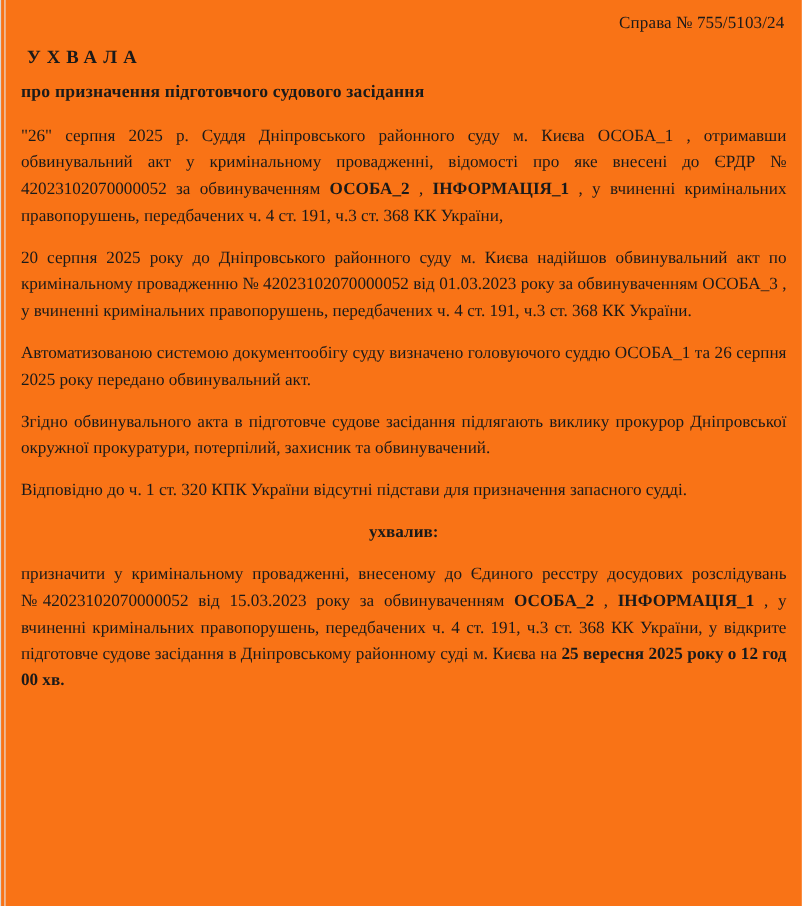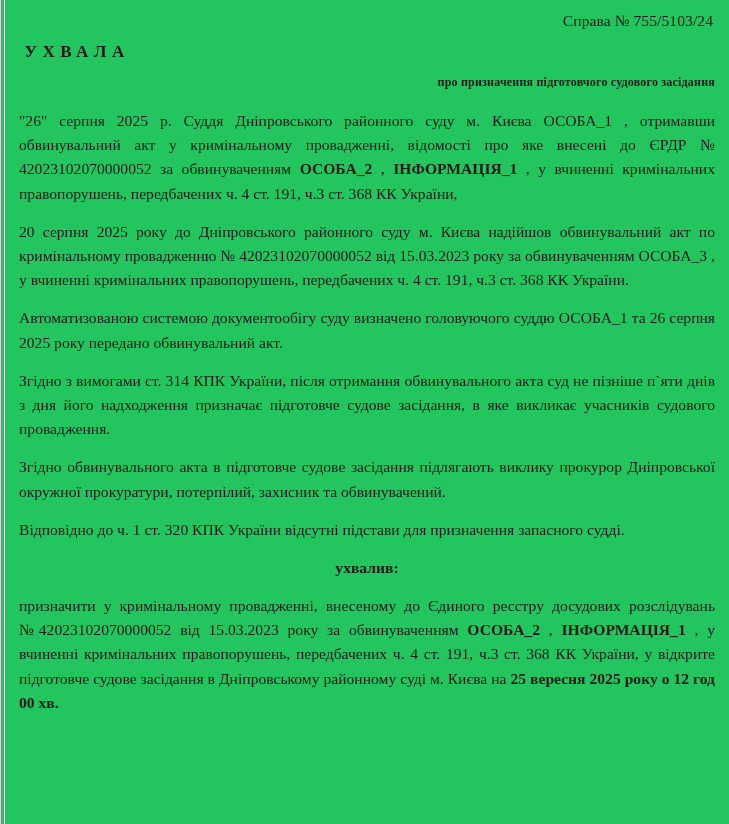--- a/index.html
+++ b/index.html
@@ -13,21 +13,21 @@
     height: 824px;
     overflow: hidden;
     font-family: "Liberation Serif", "DejaVu Serif", serif;
     color: #1a1a1a;
   }
   .page {
     position: relative;
     width: 729px;
     height: 824px;
     box-sizing: border-box;
-    background: #22c55e;
+    background: #f97316;
     padding: 10px 14px 0 18px;
     border-left: 1px solid #d8d8d8;
   }
   .page::before {
     content: "";
     position: absolute;
     left: 3px;
     top: 0;
     bottom: 0;
     width: 1px;
@@ -42,23 +42,23 @@
   }
   .doc-title {
     text-align: left;
     font-weight: bold;
     font-size: 17px;
     letter-spacing: 5.5px;
     margin: 0 0 13px 0;
     text-indent: 5.5px;
   }
   .doc-subtitle {
-    text-align: right;
+    text-align: left;
     font-weight: bold;
-    font-size: 12px;
+    font-size: 16px;
     margin: 0 0 19px 0;
     letter-spacing: 0.2px;
   }
   p.body-par {
     text-align: justify;
     font-size: 15.6px;
     line-height: 24.2px;
     margin: 0 0 14px 0;
     hyphens: none;
   }
@@ -84,25 +84,24 @@
 
   <div class="case-no">Справа № 755/5103/24</div>
 
   <div class="doc-title">УХВАЛА</div>
 
   <div class="doc-subtitle">про призначення підготовчого судового засідання</div>
 
   <p class="body-par"><span>"26" серпня 2025 р. Суддя Дніпровського районного суду м. Києва </span><span class="nb">ОСОБА_1</span><span> , отримавши обвинувальний акт у кримінальному провадженні, відомості про яке внесені до ЄРДР № 42023102070000052 за обвинуваченням </span><span class="b nb">ОСОБА_2</span><span> , </span><span class="b nb">ІНФОРМАЦІЯ_1</span><span> , у вчиненні кримінальних правопорушень, передбачених ч. 4 ст. 191, ч.3 ст. 368 КК України,</span></p>
 
 
-  <p class="body-par"><span>20 серпня 2025 року до Дніпровського районного суду м. Києва надійшов обвинувальний акт по кримінальному провадженню № 42023102070000052 від 15.03.2023 року за обвинуваченням </span><span class="nb">ОСОБА_3</span><span> , у вчиненні кримінальних правопорушень, передбачених ч. 4 ст. 191, ч.3 ст. 368 КК України.</span></p>
+  <p class="body-par"><span>20 серпня 2025 року до Дніпровського районного суду м. Києва надійшов обвинувальний акт по кримінальному провадженню № 42023102070000052 від 01.03.2023 року за обвинуваченням </span><span class="nb">ОСОБА_3</span><span> , у вчиненні кримінальних правопорушень, передбачених ч. 4 ст. 191, ч.3 ст. 368 КК України.</span></p>
 
   <p class="body-par"><span>Автоматизованою системою документообігу суду визначено головуючого суддю </span><span class="nb">ОСОБА_1</span><span> та 26 серпня 2025 року передано обвинувальний акт.</span></p>
 
-  <p class="body-par">Згідно з вимогами ст. 314 КПК України, після отримання обвинувального акта суд не пізніше п`яти днів з дня його надходження призначає підготовче судове засідання, в яке викликає учасників судового провадження.</p>
 
   <p class="body-par">Згідно обвинувального акта в підготовче судове засідання підлягають виклику прокурор Дніпровської окружної прокуратури, потерпілий, захисник та обвинувачений.</p>
 
   <p class="body-par">Відповідно до ч. 1 ст. 320 КПК України відсутні підстави для призначення запасного судді.</p>
 
 
   <div class="center-head">ухвалив:</div>
 
   <p class="body-par"><span>призначити у кримінальному провадженні, внесеному до Єдиного ресстру досудових розслідувань №42023102070000052 від 15.03.2023 року за обвинуваченням </span><span class="b nb">ОСОБА_2</span><span> , </span><span class="b nb">ІНФОРМАЦІЯ_1</span><span> , у вчиненні кримінальних правопорушень, передбачених ч. 4 ст. 191, ч.3 ст. 368 КК України, у відкрите підготовче судове засідання в Дніпровському районному суді м. Києва на </span><span class="b">25 вересня 2025 року о 12 год 00 хв.</span></p>
 

